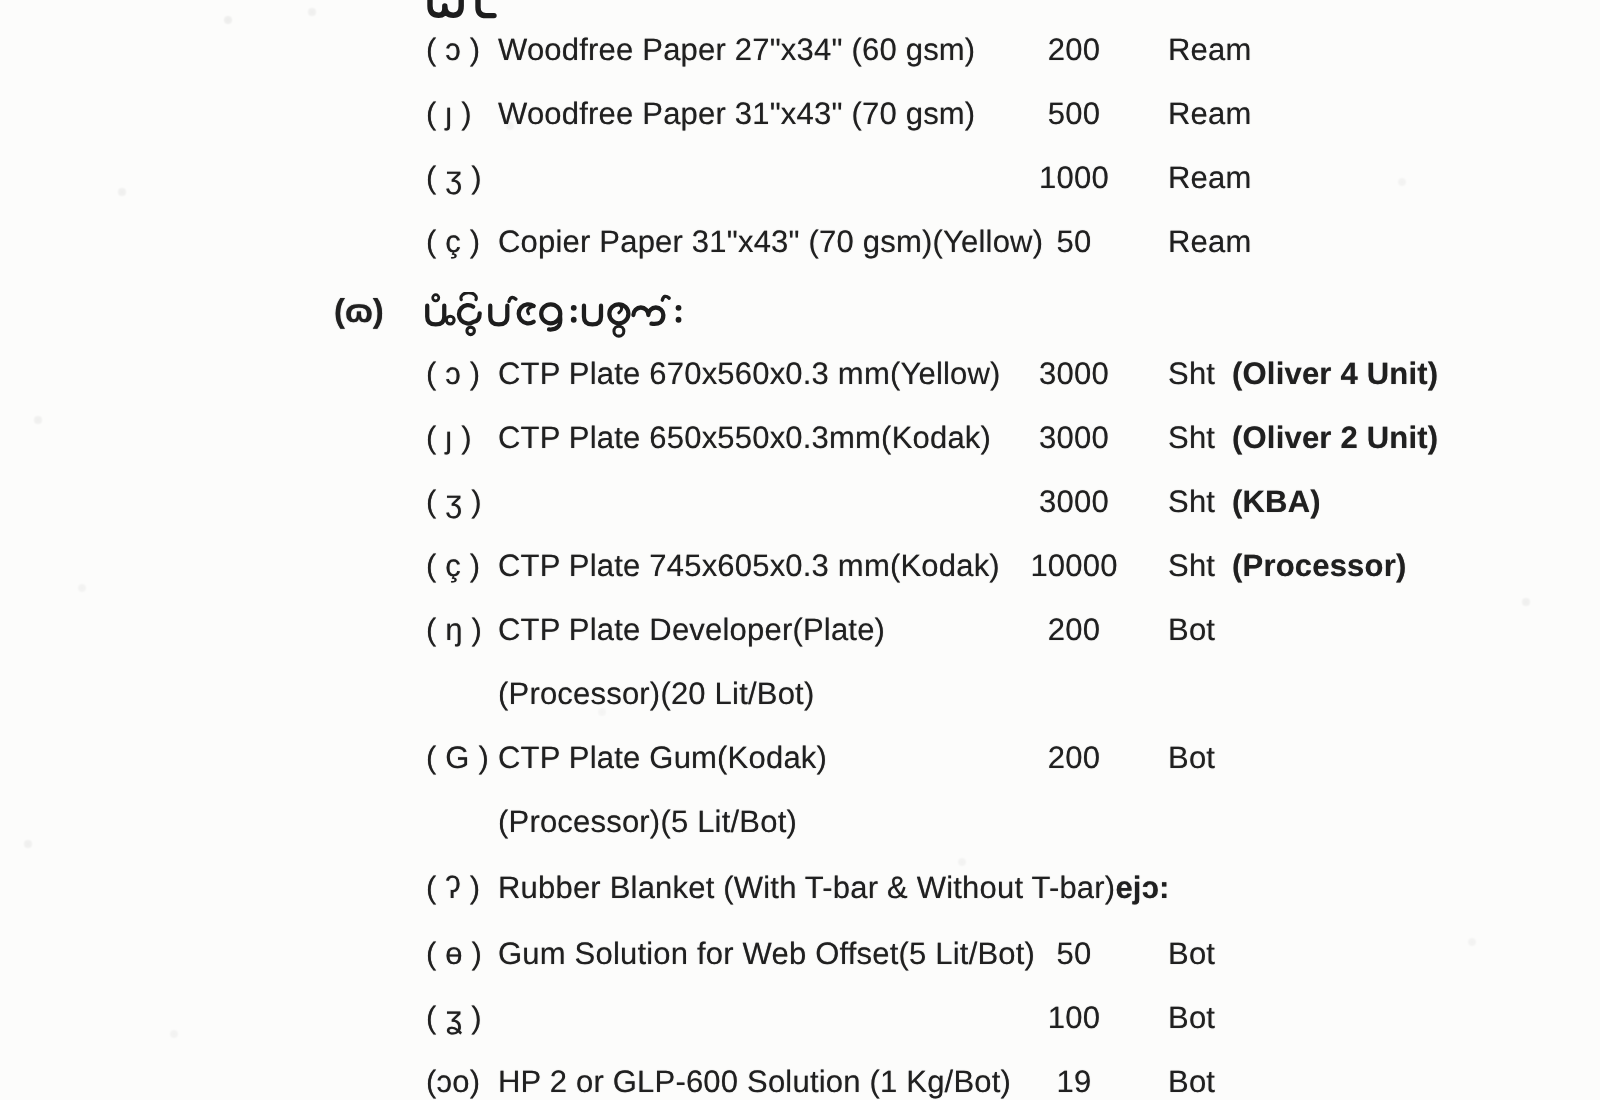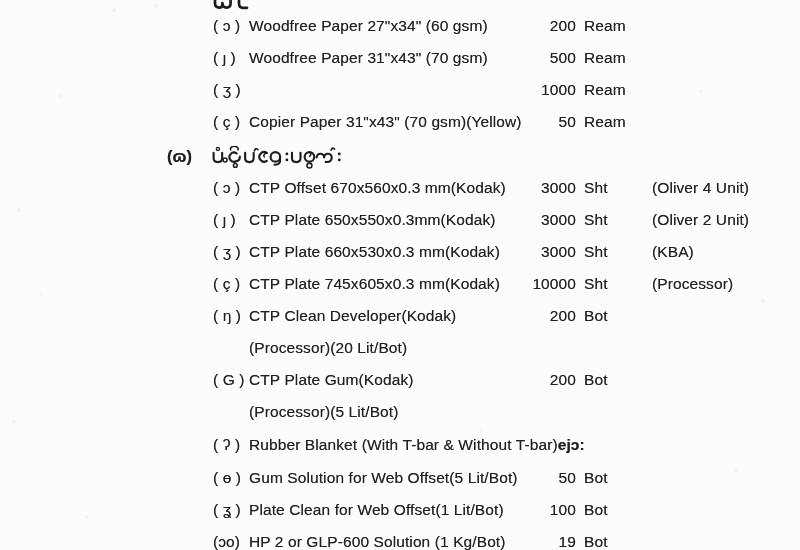--- a/index.html
+++ b/index.html
@@ -10,23 +10,23 @@
     color:#202020;
   }
   .page{position:absolute;inset:0;}
   .row{
     position:absolute;left:0;width:800px;height:24px;
     padding-left:249px;box-sizing:border-box;
     font-size:15.5px;letter-spacing:.1px;white-space:nowrap;
     text-shadow:0 0 .4px rgba(25,25,25,.55);
   }
   .num{position:absolute;left:213px;top:0;}
-  .qty{position:absolute;left:498px;width:78px;text-align:right;}
+  .qty{position:absolute;left:498px;width:78px;text-align:center;}
   .unit{position:absolute;left:584px;}
-  .note{position:absolute;left:652px;}
+  .note{position:absolute;left:616px;font-weight:bold;}
   .suffix{display:inline;font-weight:bold;}
   .section-head{
     position:absolute;left:0;top:144px;width:800px;height:28px;
     font-weight:bold;font-size:16.5px;
     text-shadow:0 0 .5px rgba(20,20,20,.7);
   }
   .section-label{position:absolute;left:167px;top:3px;}
   .title-svg{position:absolute;left:211px;top:2px;}
   .topcut-svg{position:absolute;left:213px;top:0;}
   .noise{
@@ -107,45 +107,45 @@
       <circle class="dot" cx="89" cy="9.3" r="1.7"></circle>
       <circle class="dot" cx="89" cy="16.3" r="1.7"></circle>
       <circle cx="115.5" cy="23" r="2.9" stroke-width="1.8"></circle>
       <path d="M141,4.8 Q142,1 145,3.6" stroke-width="2"></path>
       <circle class="dot" cx="150.5" cy="9.3" r="1.7"></circle>
       <circle class="dot" cx="150.5" cy="16.3" r="1.7"></circle>
     </svg>
   </div>
 
   <div class="row" style="top:179px">
-    <span class="num">( ɔ )</span><span class="desc">CTP Offset 670x560x0.3 mm(Kodak)</span>
+    <span class="num">( ɔ )</span><span class="desc">CTP Plate 670x560x0.3 mm(Yellow)</span>
     <span class="qty">3000</span>
     <span class="unit">Sht</span>
     <span class="note">(Oliver 4 Unit)</span>
   </div>
   <div class="row" style="top:211px">
     <span class="num">( ȷ )</span><span class="desc">CTP Plate 650x550x0.3mm(Kodak)</span>
     <span class="qty">3000</span>
     <span class="unit">Sht</span>
     <span class="note">(Oliver 2 Unit)</span>
   </div>
   <div class="row" style="top:243px">
-    <span class="num">( ʒ )</span><span class="desc">CTP Plate 660x530x0.3 mm(Kodak)</span>
+    <span class="num">( ʒ )</span>
     <span class="qty">3000</span>
     <span class="unit">Sht</span>
     <span class="note">(KBA)</span>
   </div>
   <div class="row" style="top:275px">
     <span class="num">( ç )</span><span class="desc">CTP Plate 745x605x0.3 mm(Kodak)</span>
     <span class="qty">10000</span>
     <span class="unit">Sht</span>
     <span class="note">(Processor)</span>
   </div>
   <div class="row" style="top:307px">
-    <span class="num">( ŋ )</span><span class="desc">CTP Clean Developer(Kodak)</span>
+    <span class="num">( ŋ )</span><span class="desc">CTP Plate Developer(Plate)</span>
     <span class="qty">200</span>
     <span class="unit">Bot</span>
   </div>
   <div class="row" style="top:339px">
     <span class="desc">(Processor)(20 Lit/Bot)</span>
   </div>
   <div class="row" style="top:371px">
     <span class="num">( G )</span><span class="desc">CTP Plate Gum(Kodak)</span>
     <span class="qty">200</span>
     <span class="unit">Bot</span>
@@ -155,21 +155,21 @@
   </div>
   <div class="row" style="top:436px">
     <span class="num">( ʔ )</span><span class="desc">Rubber Blanket (With T-bar &amp; Without T-bar)</span><span class="suffix">ejɔ:</span>
   </div>
   <div class="row" style="top:469px">
     <span class="num">( ө )</span><span class="desc">Gum Solution for Web Offset(5 Lit/Bot)</span>
     <span class="qty">50</span>
     <span class="unit">Bot</span>
   </div>
   <div class="row" style="top:501px">
-    <span class="num">( ʓ )</span><span class="desc">Plate Clean for Web Offset(1 Lit/Bot)</span>
+    <span class="num">( ʓ )</span>
     <span class="qty">100</span>
     <span class="unit">Bot</span>
   </div>
   <div class="row" style="top:533px">
     <span class="num">(ɔo)</span><span class="desc">HP 2 or GLP-600 Solution (1 Kg/Bot)</span>
     <span class="qty">19</span>
     <span class="unit">Bot</span>
   </div>
 
 </div>

